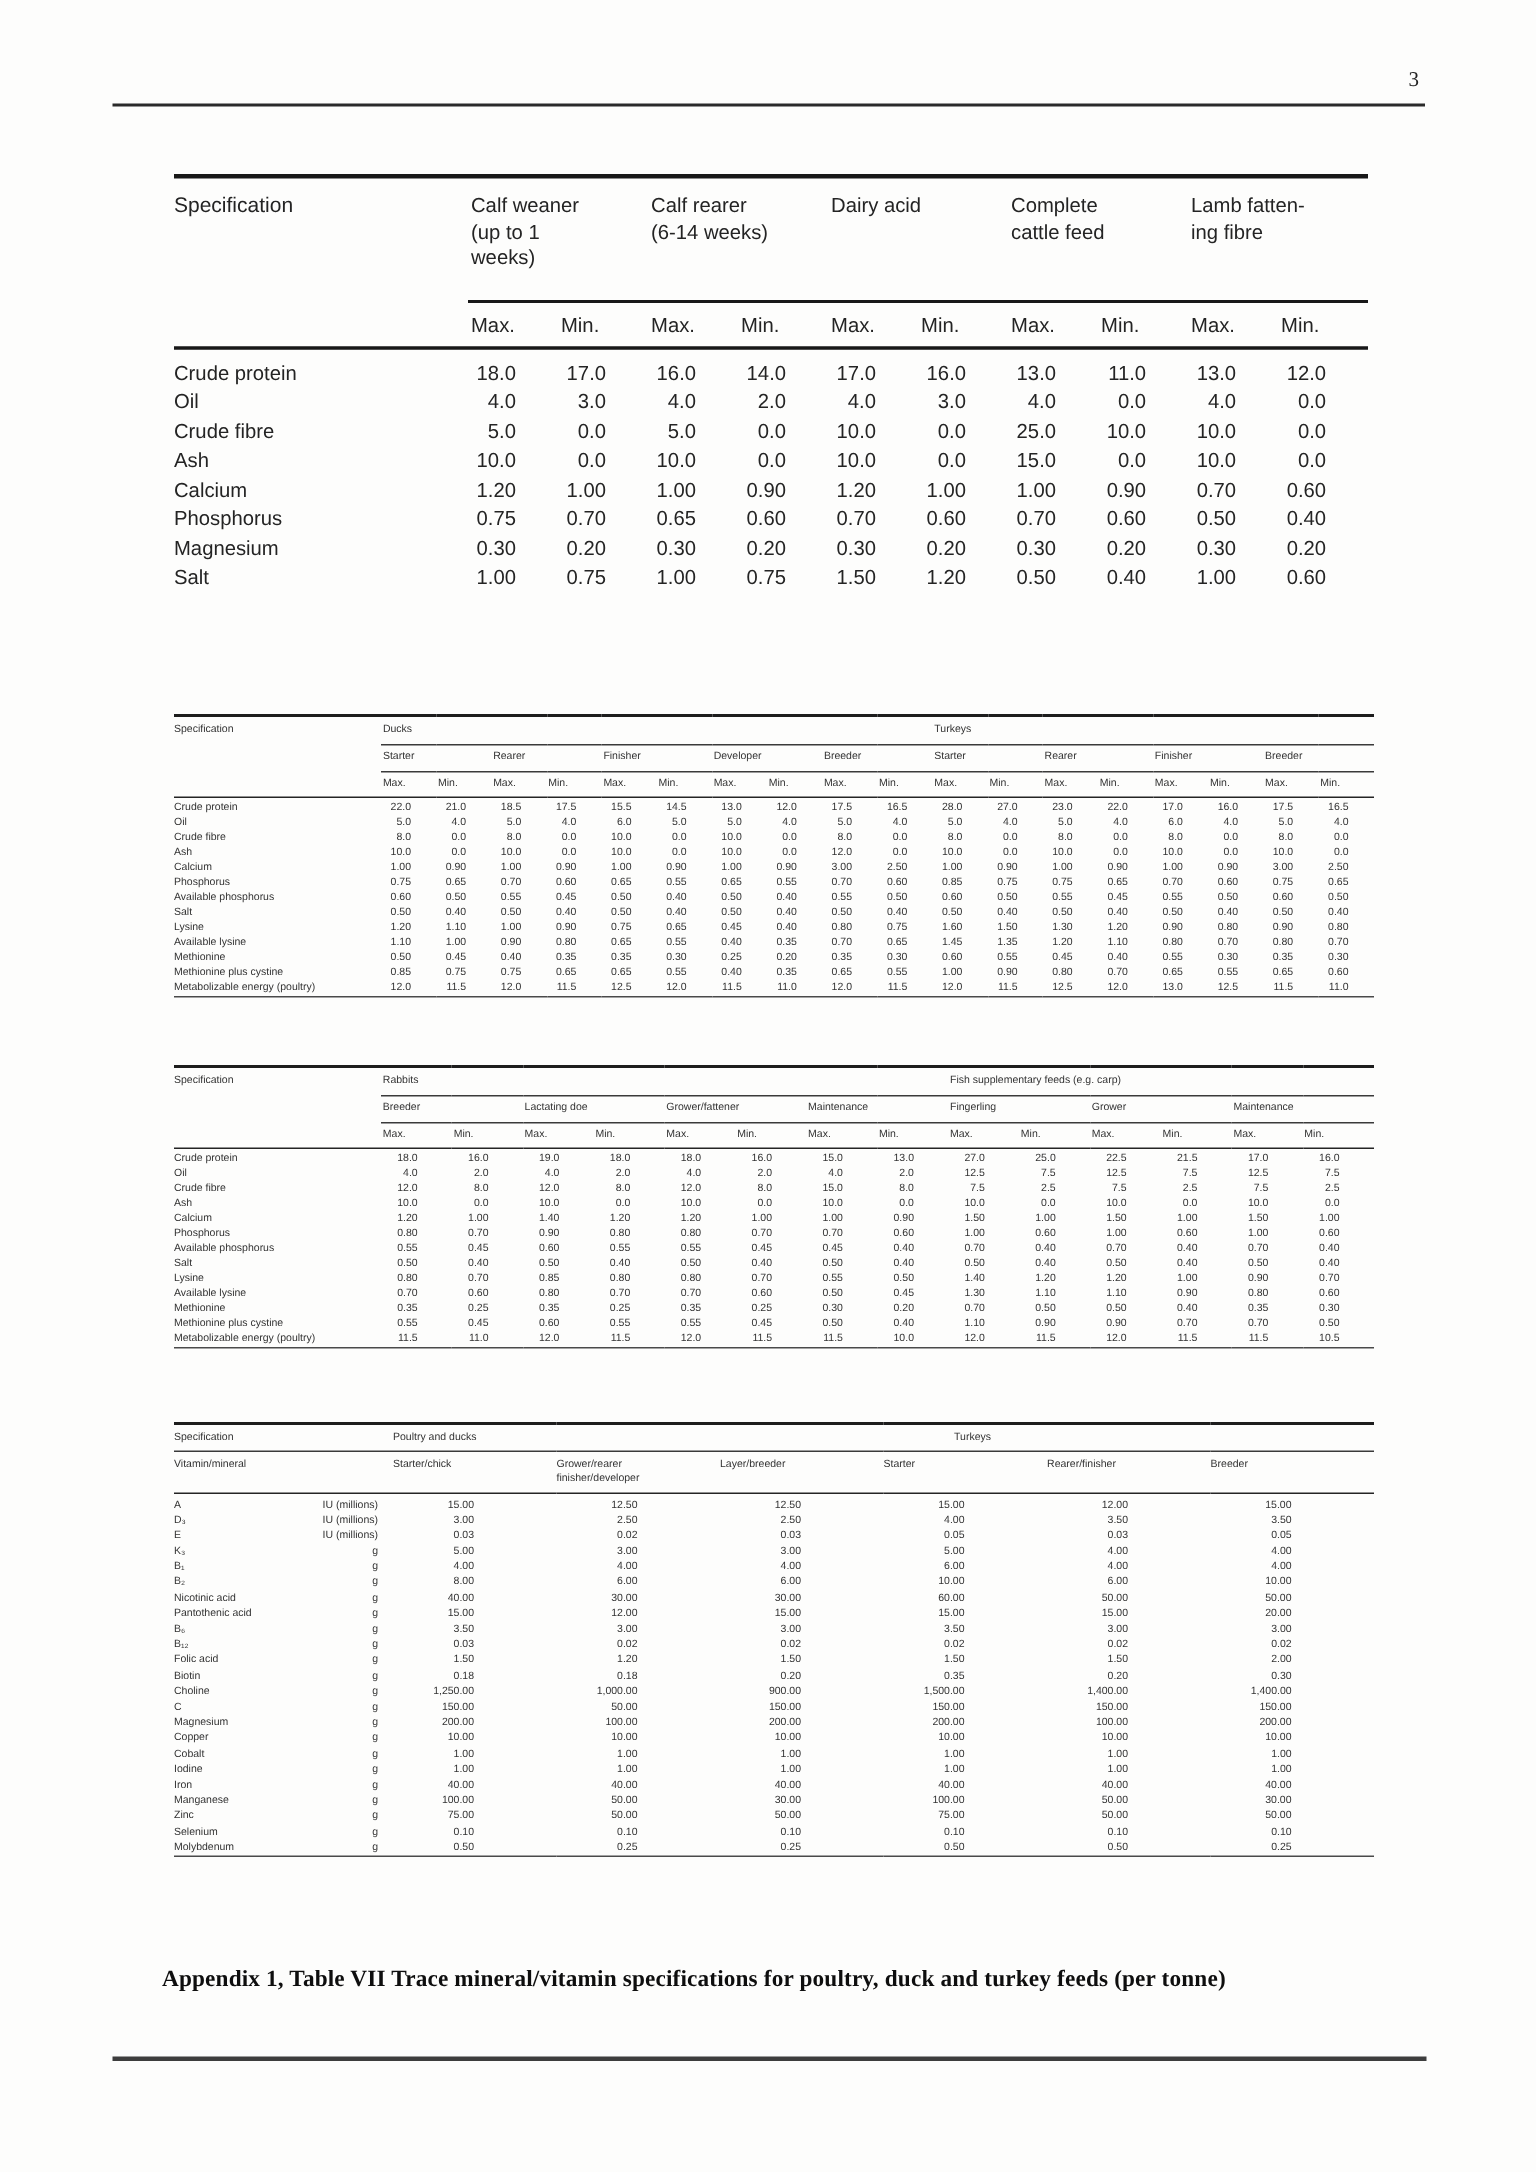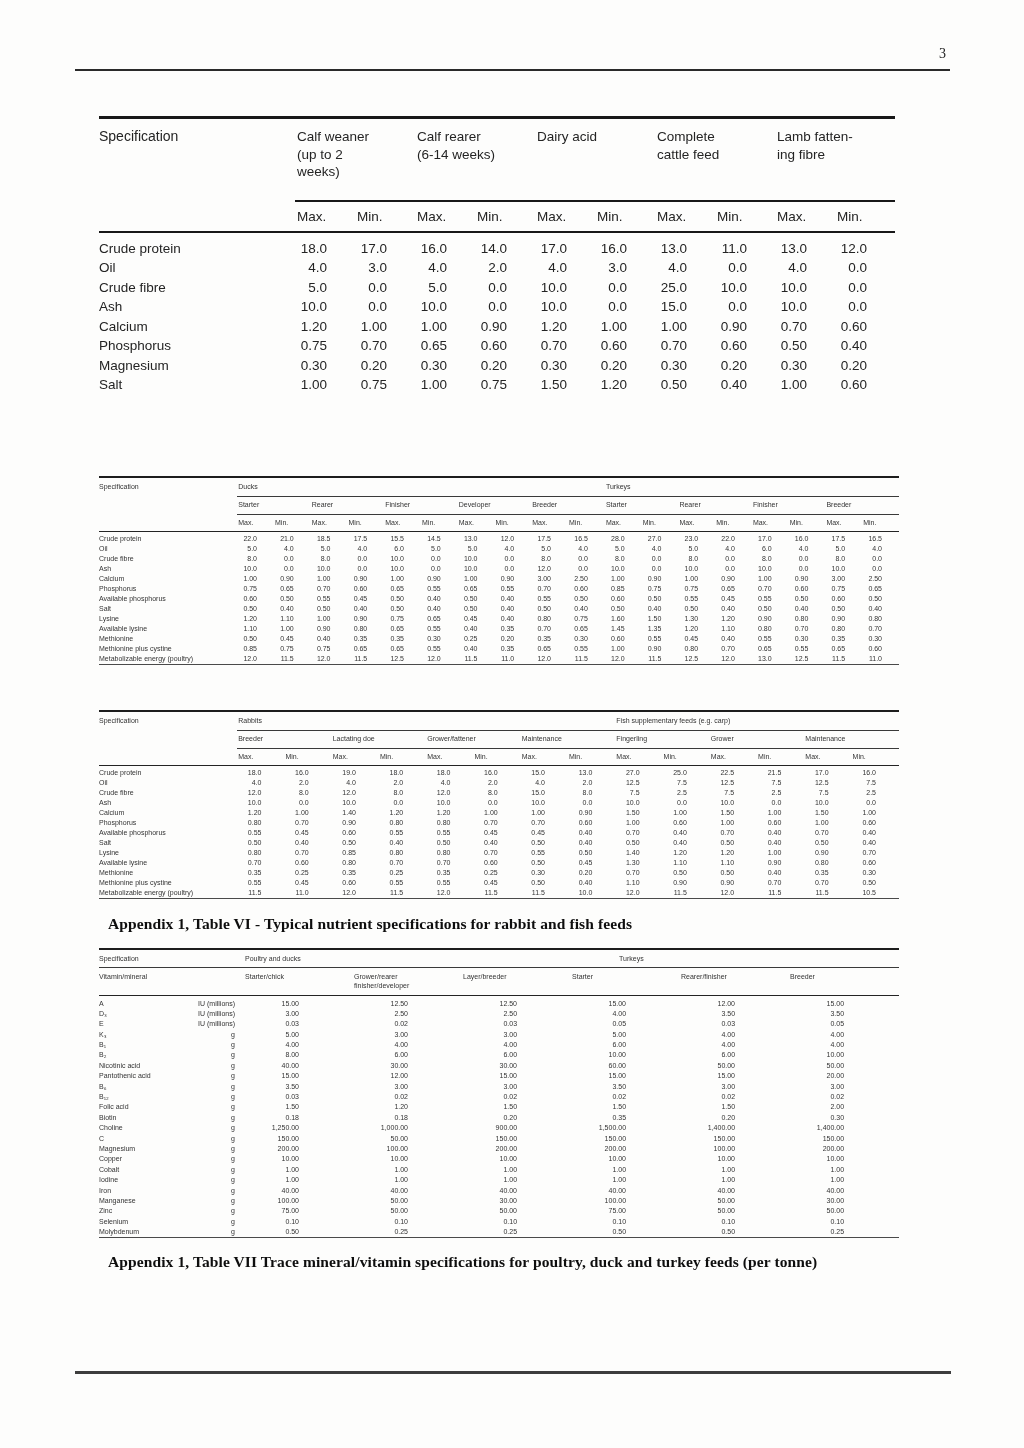--- a/index.html
+++ b/index.html
@@ -6,22 +6,22 @@
   .page{position:relative;width:1024px;height:1448px;background:#fdfdfc;margin:0 auto;
         font-family:"Liberation Sans","DejaVu Sans",sans-serif;overflow:hidden;}
   .doc-title{position:absolute;left:75px;top:44px;font-family:"Liberation Serif","DejaVu Serif",serif;
         font-weight:bold;font-size:15.5px;color:#151515;letter-spacing:.1px;white-space:nowrap;}
   .doc-pageno{position:absolute;right:78px;top:46px;font-family:"Liberation Serif","DejaVu Serif",serif;
         font-size:14px;color:#222;}
   .rule-top{position:absolute;left:75px;top:69px;width:875px;height:2px;background:#2a2a2a;}
   .rule-bottom{position:absolute;left:75px;top:1371px;width:876px;height:3px;background:#3d3d3d;}
   .caption{position:absolute;left:108px;margin:0;font-family:"Liberation Serif","DejaVu Serif",serif;
         font-weight:bold;font-size:15.5px;color:#0e0e0e;white-space:nowrap;letter-spacing:.1px;}
-  #cap4{top:440px}#cap5{top:675px}#cap6{top:915px}#cap7{top:1253px}
-  .twrap{position:absolute;left:99px;}
+  #cap4{top:440px}#cap5{top:675px}#cap6{top:915px}#cap7{top:1311px}
+  .twrap{position:absolute;left:116px;}
   #t4{top:116px;width:796px;}#t5{top:476px;width:800px;}#t6{top:710px;width:800px;}#t7{top:948px;width:800px;}
   table.grid{border-collapse:collapse;table-layout:fixed;width:100%;color:#2b2b2b;}
   .grid th,.grid td{font-weight:normal;text-align:left;vertical-align:top;padding:0;}
 
   
   #t4 table{border-top:3px solid #181818;font-size:13.5px;color:#242424;}
   #t4 th.lab{font-size:14px;padding-top:9px;}
   #t4 tr.r-g th.g{padding:9px 0 0 2px;height:83px;border-bottom:2px solid #181818;
         line-height:17.5px;white-space:pre-line;box-sizing:border-box;}
   #t4 tr.r-mm th{padding:7px 0 7px 2px;border-bottom:2.5px solid #181818;}
@@ -73,21 +73,21 @@
           <col style="width: 60px;">
           <col style="width: 60px;">
           <col style="width: 60px;">
           <col style="width: 60px;">
           <col style="width: 60px;">
         </colgroup>
         <thead>
           <tr class="r-g">
             <th class="lab">Specification</th>
             <th colspan="2" class="g">Calf weaner
-(up to 2
+(up to 1
 weeks)</th>
             <th colspan="2" class="g">Calf rearer
 (6-14 weeks)</th>
             <th colspan="2" class="g">Dairy acid</th>
             <th colspan="2" class="g">Complete
 cattle feed</th>
             <th colspan="2" class="g">Lamb fatten-
 ing fibre</th>
           </tr>
           <tr class="r-mm">
@@ -825,21 +825,20 @@
             <td class="v">12.0</td>
             <td class="v">11.5</td>
             <td class="v">12.0</td>
             <td class="v">11.5</td>
             <td class="v">11.5</td>
             <td class="v">10.5</td>
           </tr>
         </tbody>
       </table>
     </div>
-  <p class="caption" id="cap6">Appendix 1, Table VI - Typical nutrient specifications for rabbit and fish feeds</p>
 
   <div class="twrap small" id="t7">
       <table class="grid">
         <colgroup>
           <col style="width: 96px;">
           <col style="width: 50px;">
           <col style="width: 109px;">
           <col style="width: 109px;">
           <col style="width: 109px;">
           <col style="width: 109px;">

